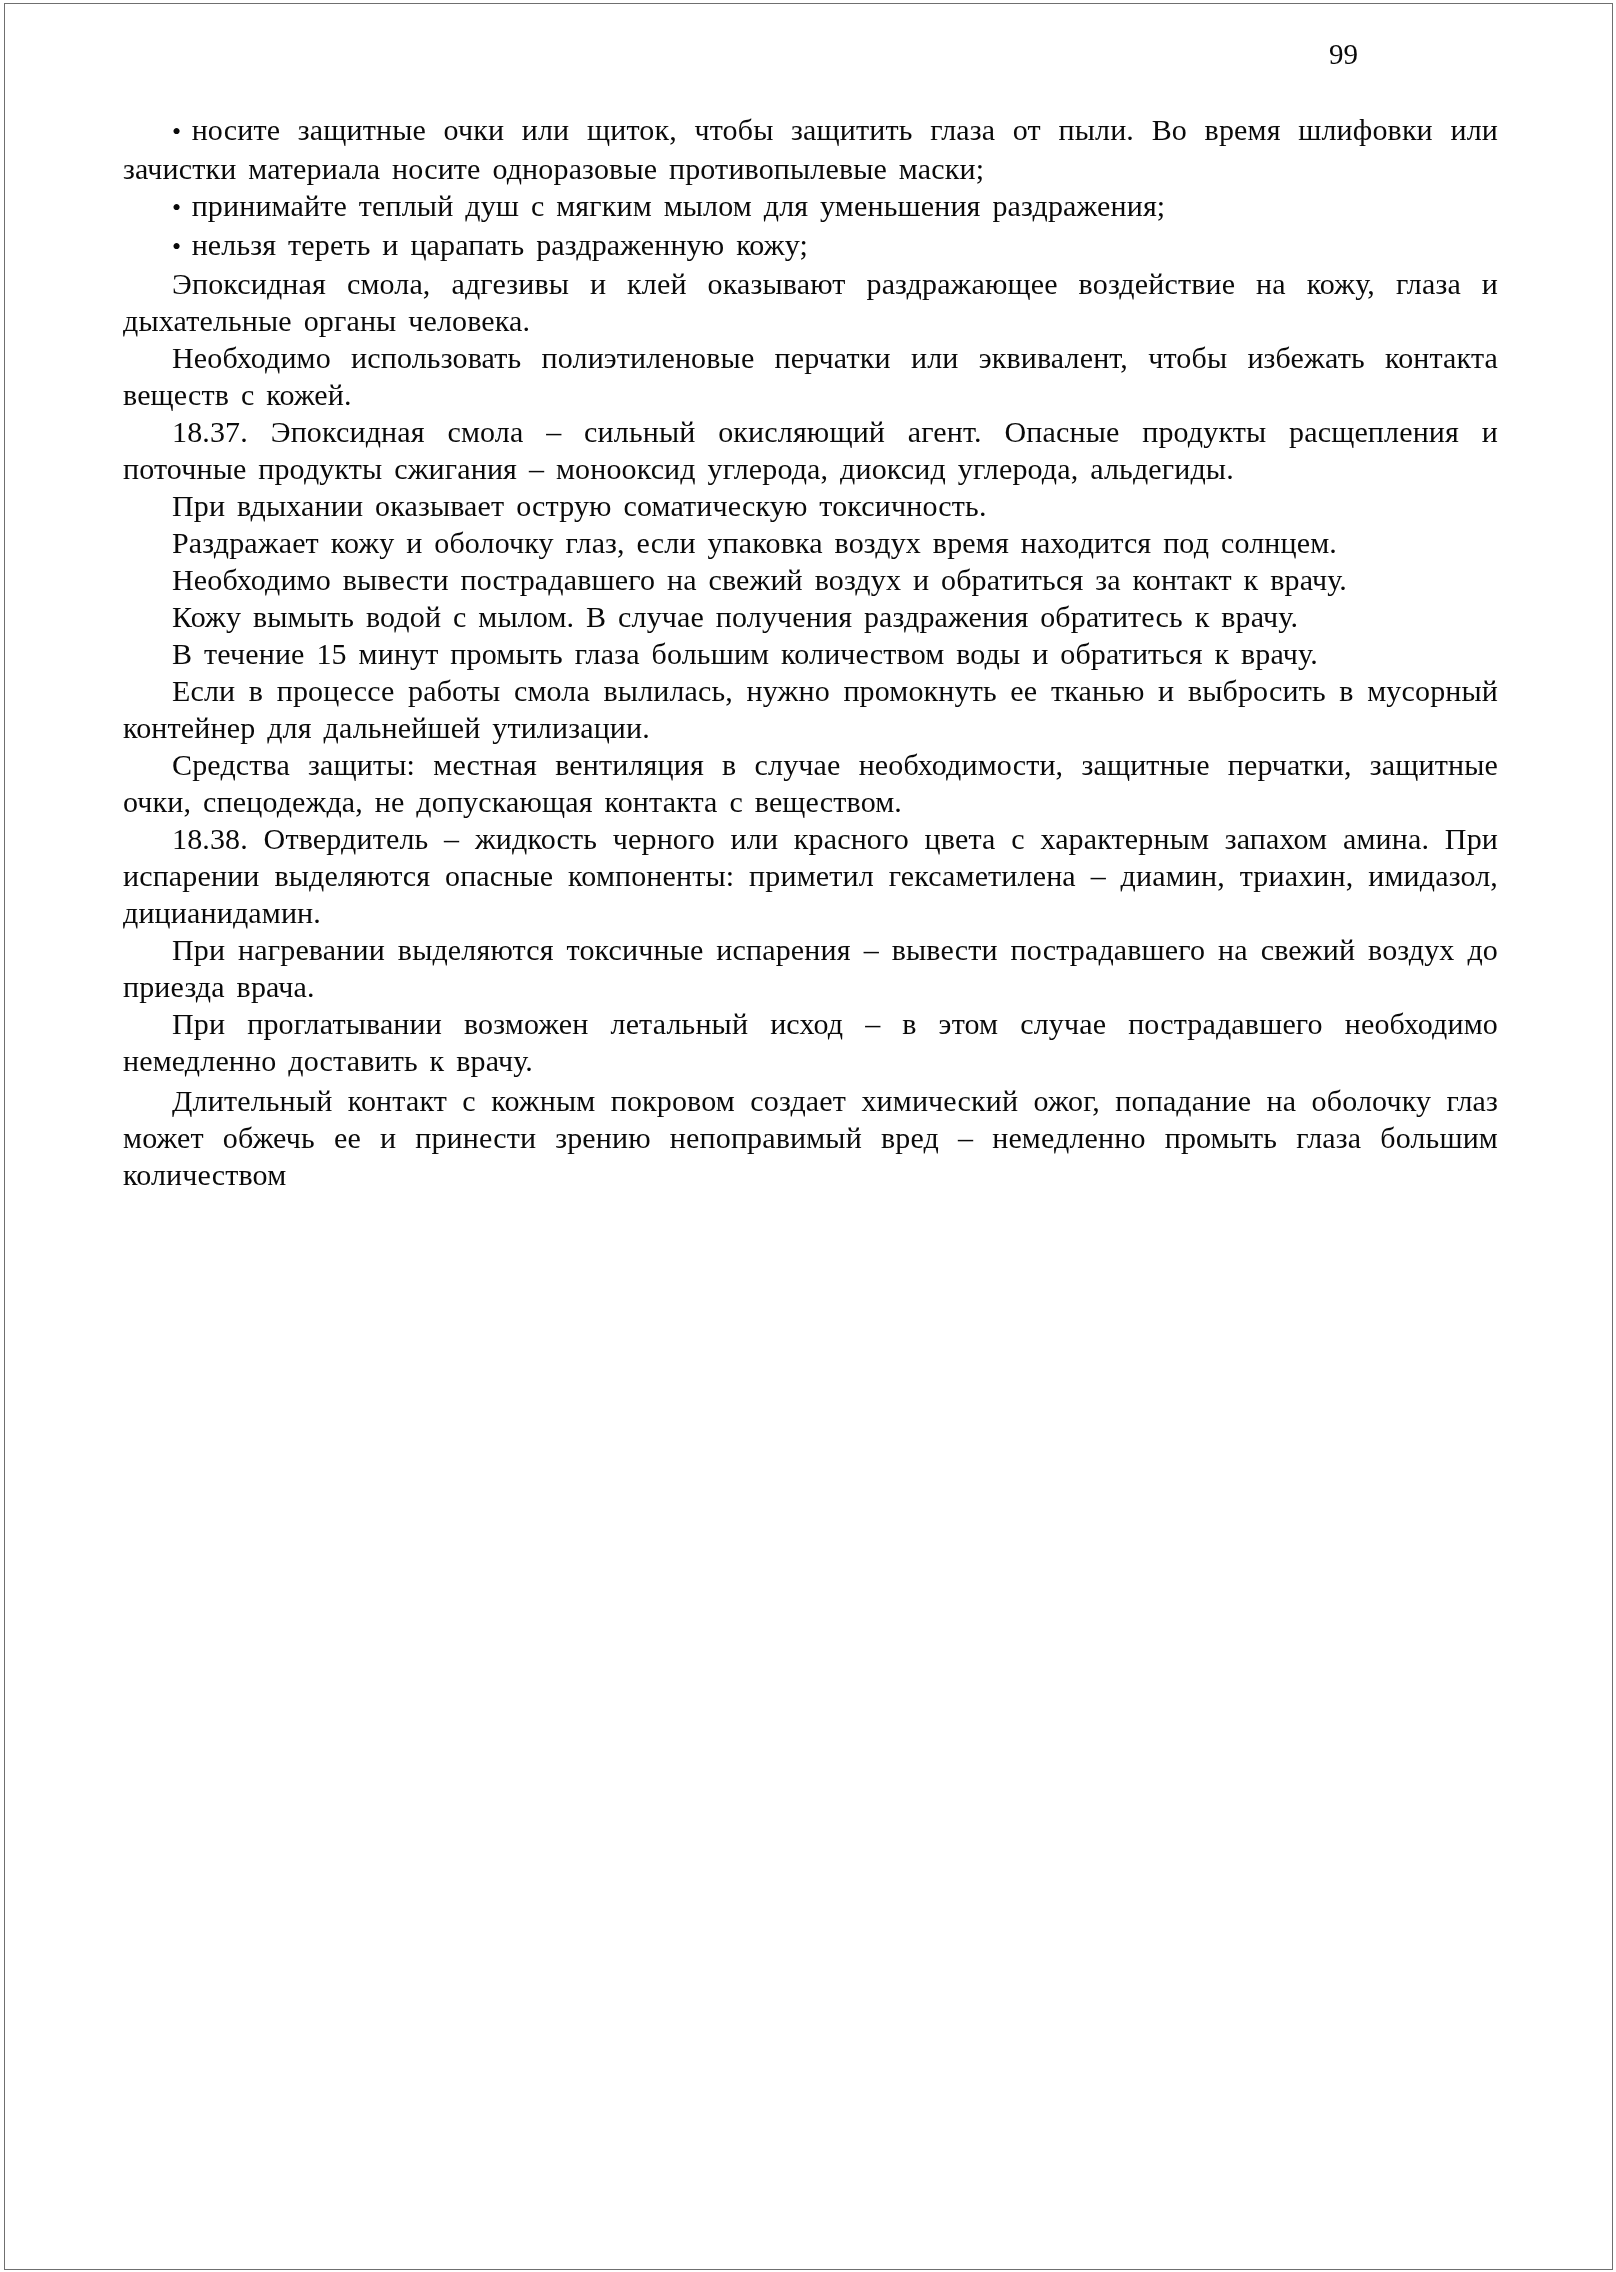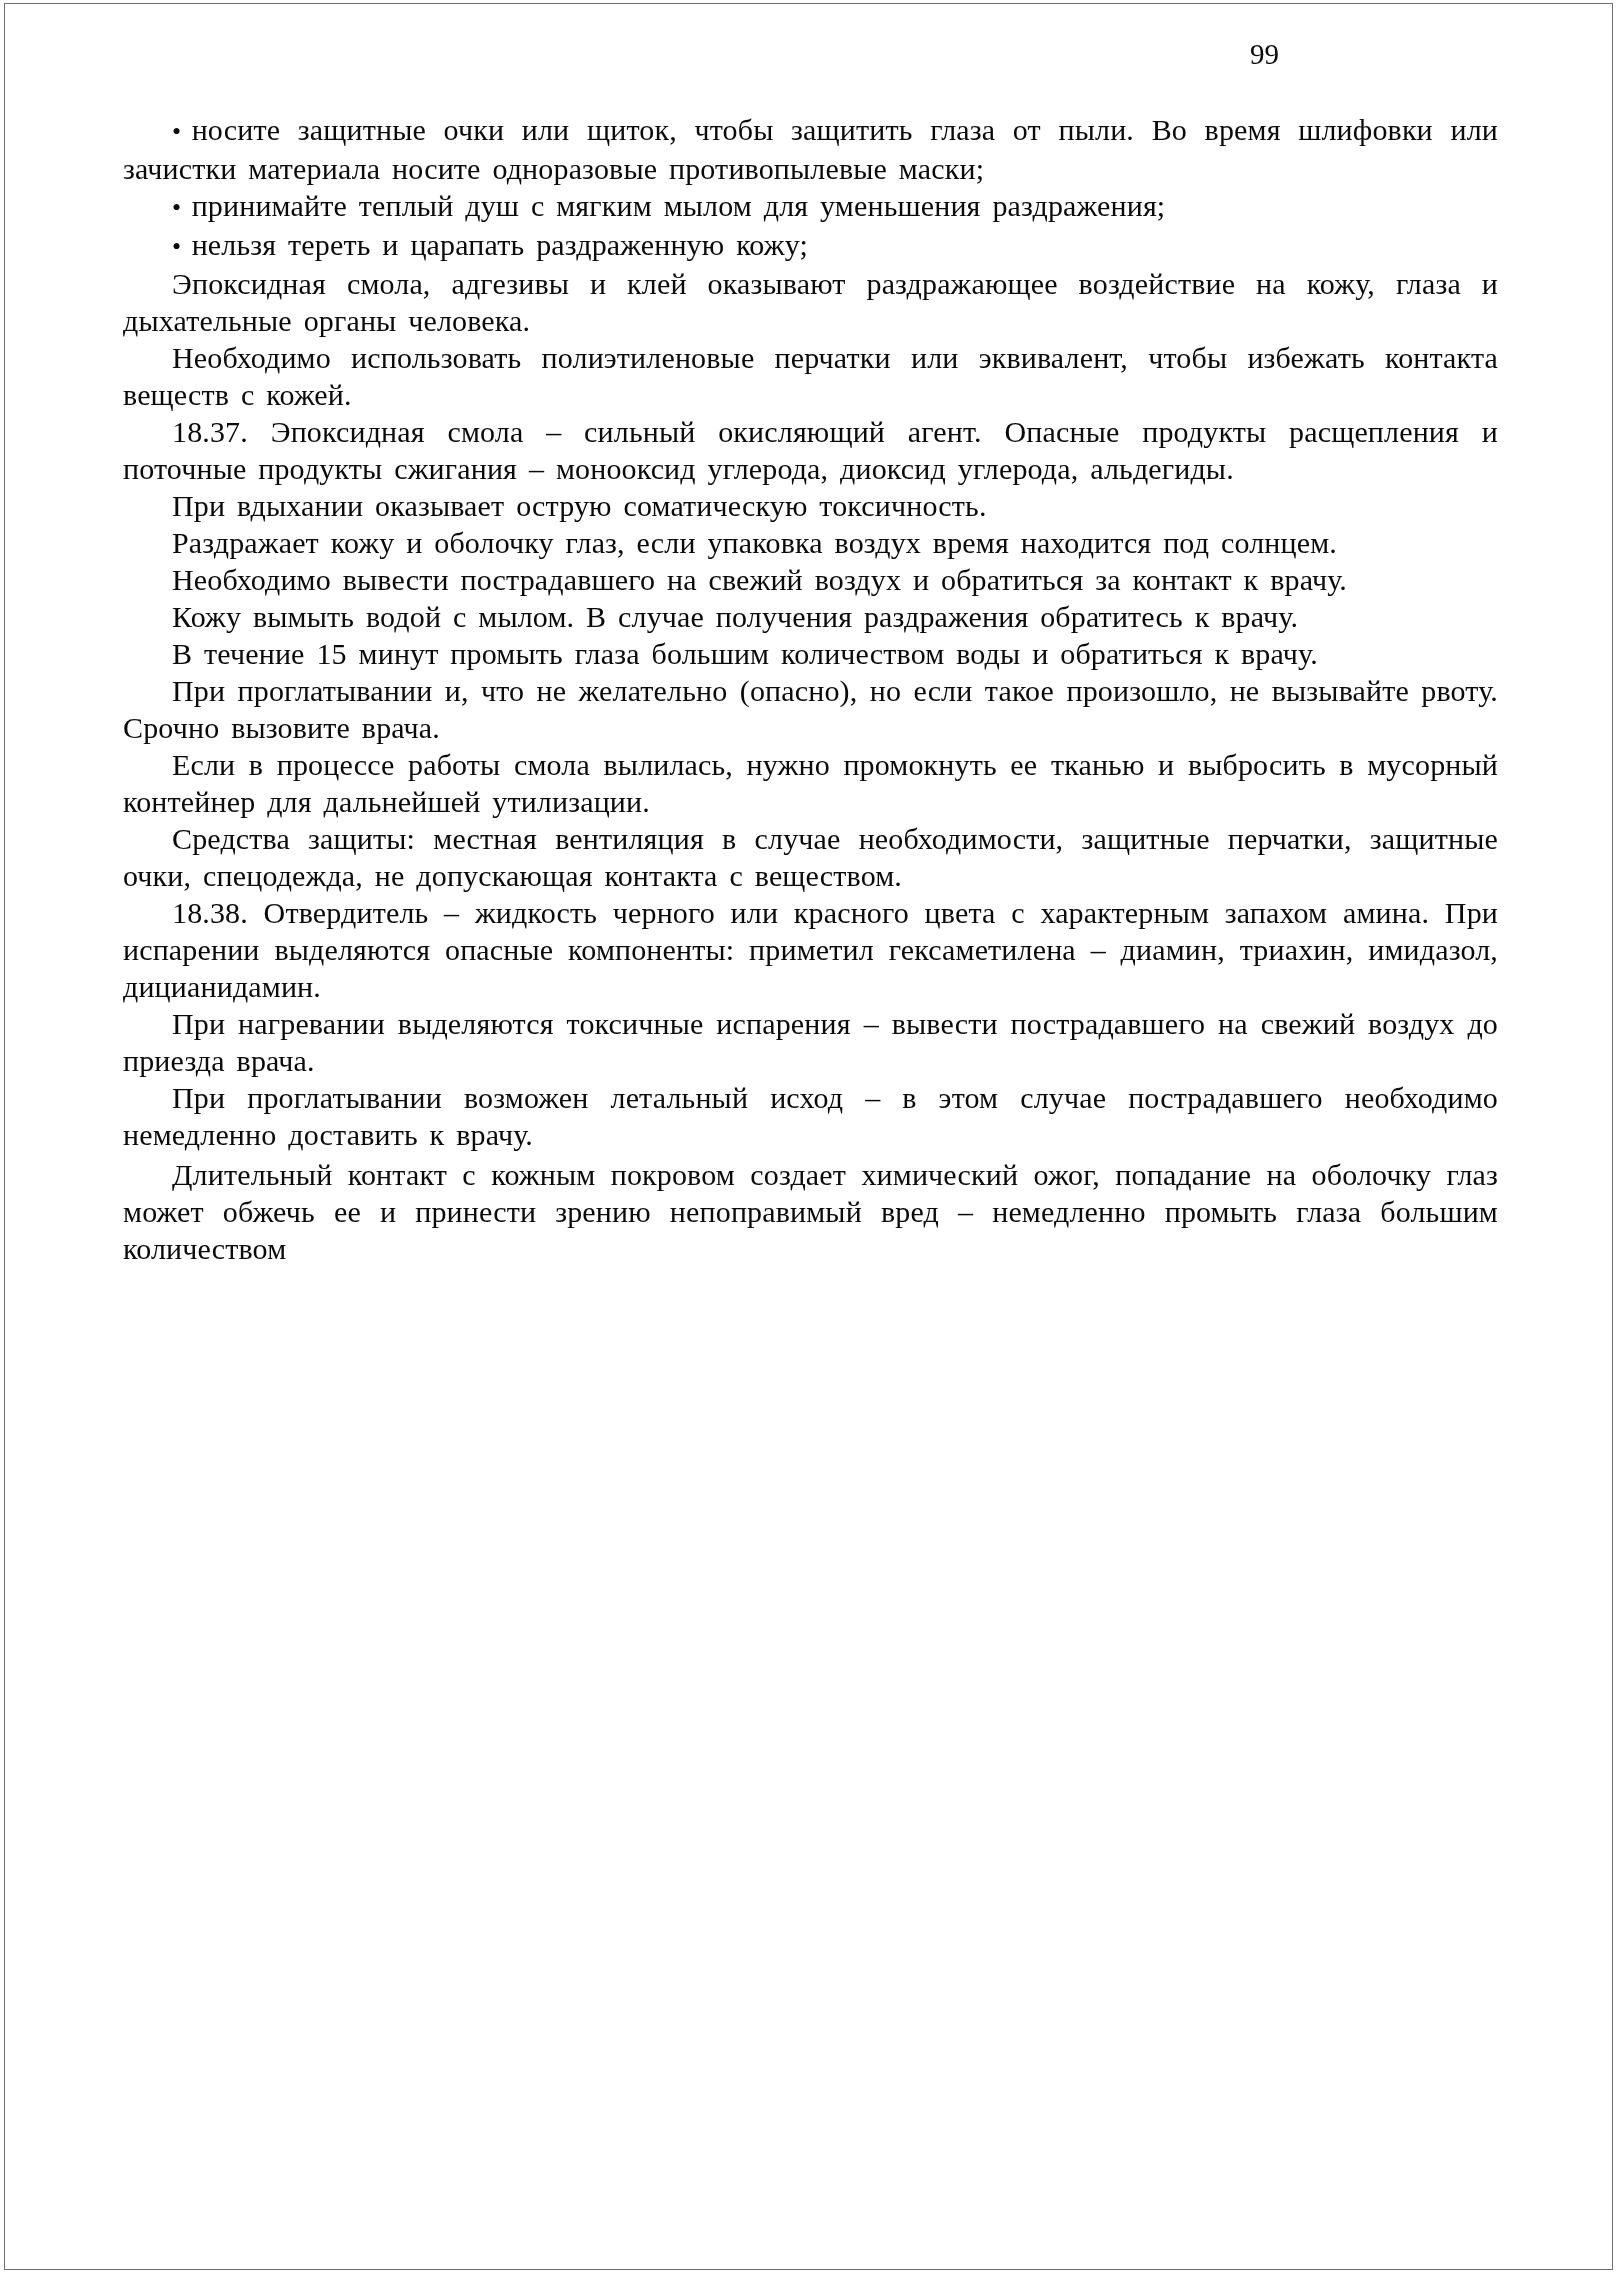--- a/index.html
+++ b/index.html
@@ -22,23 +22,23 @@
     left: 3.9px;
     top: 2.6px;
     right: 3.9px;
     bottom: 3.2px;
     border: 1.3px solid #6f6f6f;
     pointer-events: none;
   }
   .page-number {
     position: absolute;
     top: 38px;
-    right: 108px;
+    right: 124px;
     width: 259px;
-    text-align: left;
+    text-align: center;
     padding-right: 40px;
     box-sizing: border-box;
     font-size: 29px;
     line-height: 32px;
   }
   .content {
     position: absolute;
     top: 111px;
     left: 123px;
     width: 1375px;
@@ -92,21 +92,20 @@
 
 
     <p class="para">Раздражает кожу и оболочку глаз, если упаковка воздух время находится под солнцем.</p>
 
     <p class="para">Необходимо вывести пострадавшего на свежий воздух и обратиться за контакт к врачу.</p>
 
     <p class="para">Кожу вымыть водой с мылом. В случае получения раздражения обратитесь к врачу.</p>
 
     <p class="para">В течение 15 минут промыть глаза большим количеством воды и обратиться к врачу.</p>
 
-    <p class="para">При проглатывании и, что не желательно (опасно), но если такое произошло, не вызывайте рвоту. Срочно вызовите врача.</p>
 
     <p class="para">Если в процессе работы смола вылилась, нужно промокнуть ее тканью и выбросить в мусорный контейнер для дальнейшей утилизации.</p>
 
     <p class="para">Средства защиты: местная вентиляция в случае необходимости, защитные перчатки, защитные очки, спецодежда, не допускающая контакта с веществом.</p>
 
     <p class="para">18.38. Отвердитель – жидкость черного или красного цвета с характерным запахом амина. При испарении выделяются опасные компоненты: приметил гексаметилена – диамин, триахин, имидазол, дицианидамин.</p>
 
     <p class="para">При нагревании выделяются токсичные испарения – вывести пострадавшего на свежий воздух до приезда врача.</p>
 
     <p class="para">При проглатывании возможен летальный исход – в этом случае пострадавшего необходимо немедленно доставить к врачу.</p>

